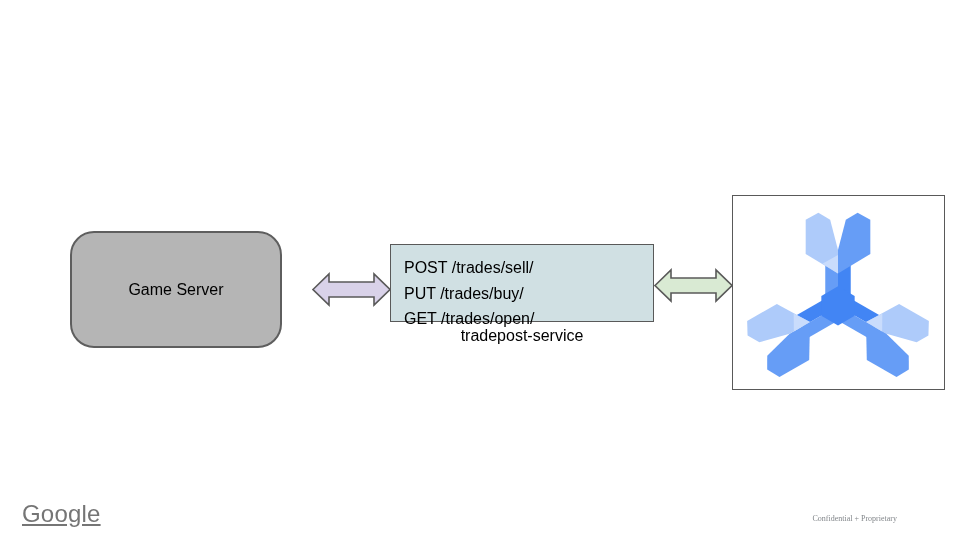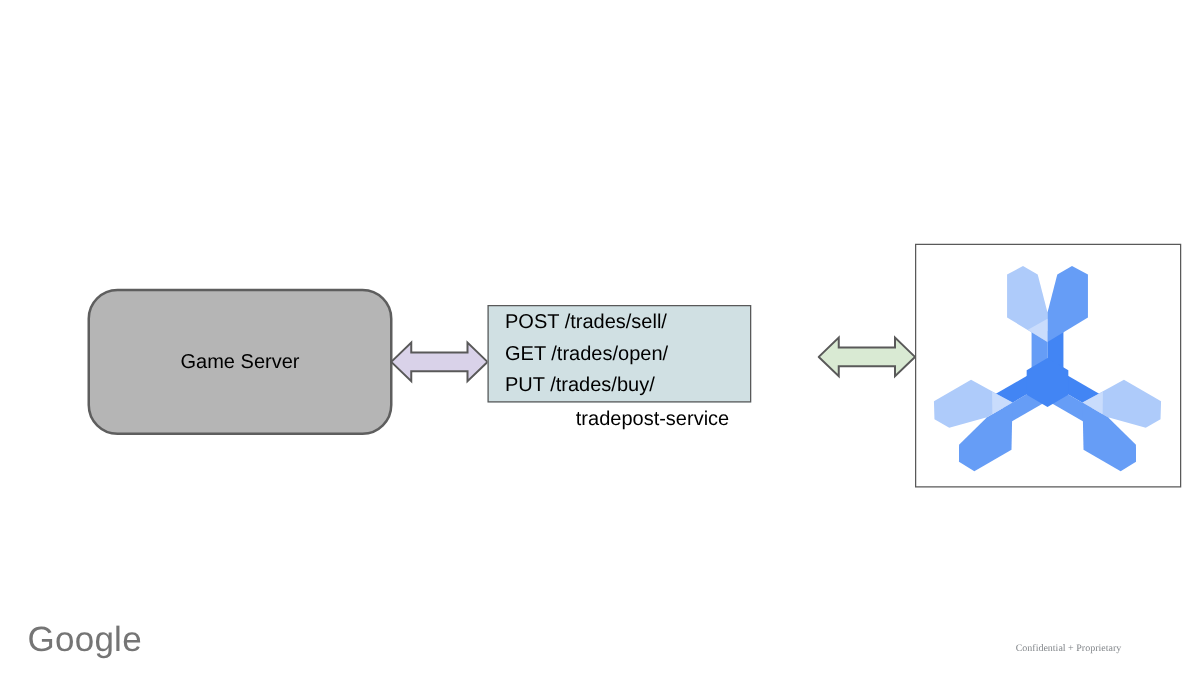--- a/index.html
+++ b/index.html
@@ -5,57 +5,58 @@
   html,body{margin:0;padding:0;background:#e9e9e9;}
   .slide{
     position:relative;
     width:960px;height:540px;
     background:var(--canvas_bg,#ffffff);
     overflow:hidden;
     font-family:"Liberation Sans","DejaVu Sans",sans-serif;
     color:var(--text,#000);
   }
   .game-server{
-    position:absolute;left:70px;top:231px;width:244px;height:117px;
+    position:absolute;left:70px;top:231px;width:212px;height:117px;
     background:var(--gray_fill);
     border:2px solid var(--gray_border);
     border-radius:24px;
     box-sizing:border-box;
     display:flex;align-items:center;justify-content:center;
     font-size:16px;
   }
   .arrow-svg{position:absolute;display:block;}
   .arrow-outline{stroke:var(--outline);stroke-width:1.6;stroke-linejoin:miter;}
   .service-box{
-    position:absolute;left:390px;top:244px;width:211px;height:78px;
+    position:absolute;left:390px;top:244px;width:264px;height:78px;
     background:var(--service_fill);
     border:1px solid var(--outline);
     box-sizing:border-box;
-    padding:0 0 0 13px;
+    padding:10px 0 0 13px;
     font-size:16px;line-height:25.5px;
   }
   .service-caption{
     position:absolute;left:390px;top:327px;width:264px;
     text-align:center;font-size:16px;font-weight:normal;
   }
   .spanner-card{
     position:absolute;left:732px;top:195px;width:213px;height:195px;
     background:#ffffff;
     border:1px solid var(--outline);
     box-sizing:border-box;
   }
   .spanner-svg{position:absolute;left:7px;top:8px;}
   .sp-dark{fill:var(--spanner_dark);}
   .sp-med{fill:var(--spanner_medium);}
   .sp-light{fill:var(--spanner_light);}
   .sp-lightest{fill:var(--spanner_lightest);}
   .brand{
     position:absolute;left:22px;bottom:12px;
-    font-size:28px;font-weight:500;letter-spacing:.2px;
+    font-size:24px;font-weight:500;letter-spacing:.2px;
     color:var(--footer_gray);
+    text-decoration:underline;
   }
   .footnote{
     position:absolute;right:63px;bottom:17px;
     font-size:8px;color:var(--footnote_gray);font-family:Liberation Serif, serif;
   }
 </style>
 </head>
 <body>
 
 <div class="slide">
@@ -63,22 +64,22 @@
   <div class="game-server">
     <span>Game Server</span>
   </div>
 
   <svg class="arrow-svg" style="left:312px;top:269px;" width="79" height="41" viewBox="0 0 79 41">
     <polygon class="arrow-outline" points="1,20.5 17,5 17,13 62,13 62,5 78,20.5 62,36 62,28 17,28 17,36" fill="#d9d2e9"></polygon>
   </svg>
 
   <div class="service-box">
     <div>POST /trades/sell/</div>
+    <div>PUT /trades/buy/</div>
     <div>GET /trades/open/</div>
-    <div>PUT /trades/buy/</div>
   </div>
   <div class="service-caption">tradepost-service</div>
 
   <svg class="arrow-svg" style="left:654px;top:265px;" width="79" height="41" viewBox="0 0 79 41">
     <polygon class="arrow-outline" points="1,20.5 17,5 17,13 62,13 62,5 78,20.5 62,36 62,28 17,28 17,36" fill="#d9ead3"></polygon>
   </svg>
 
   <div class="spanner-card">
     <svg class="spanner-svg" width="196" height="196" viewBox="-100 -100 200 200">
 

